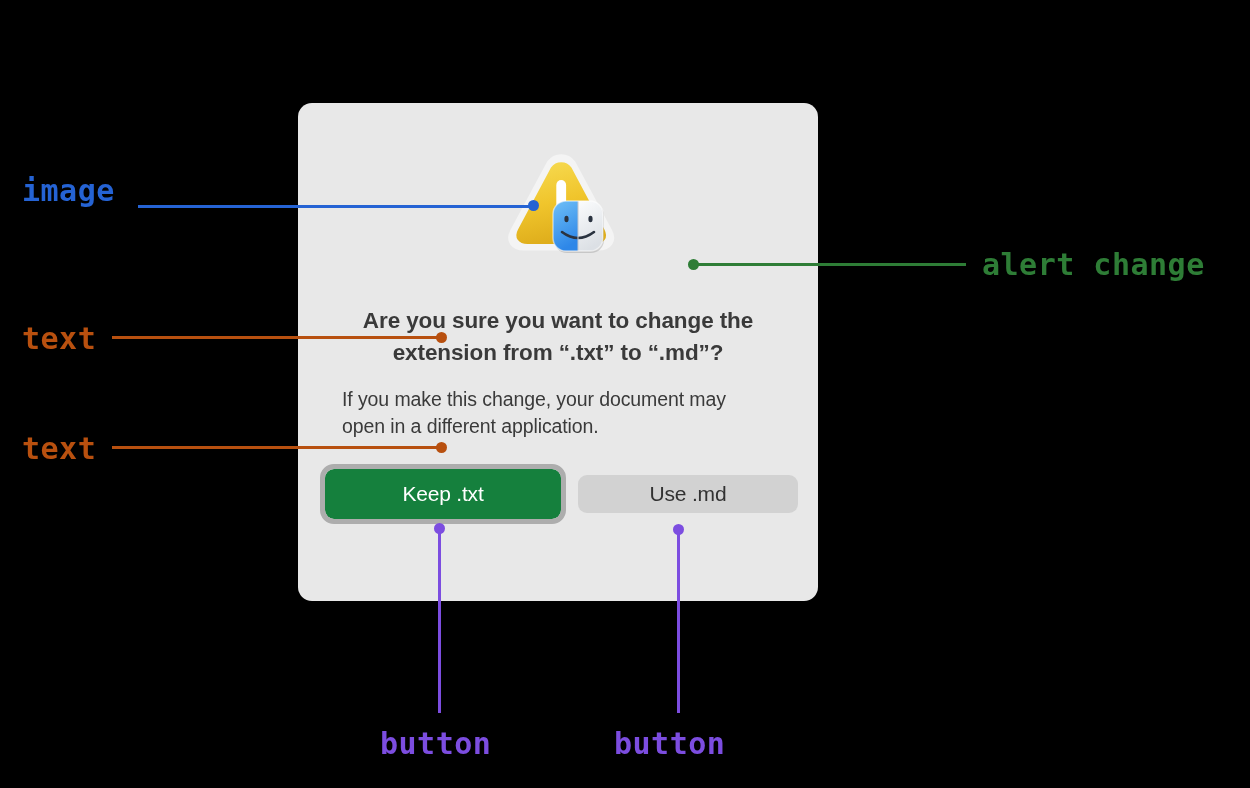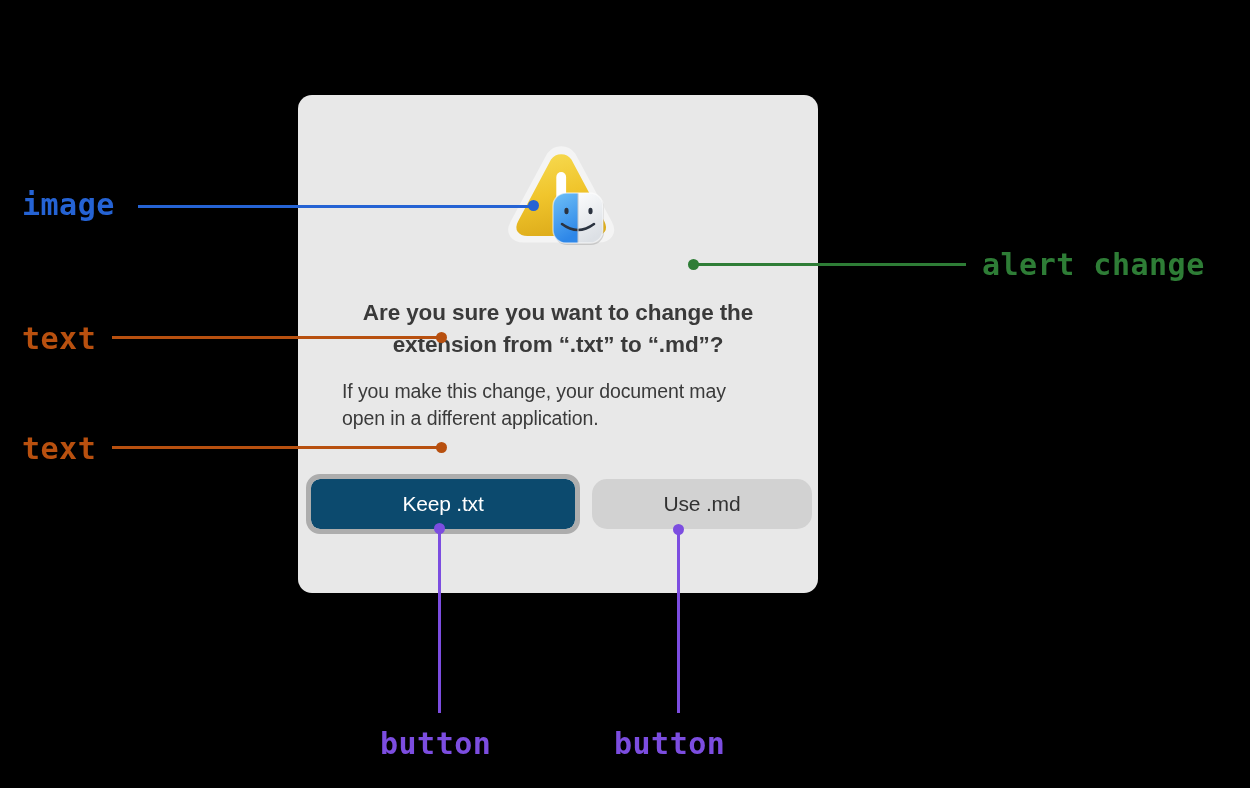--- a/index.html
+++ b/index.html
@@ -46,21 +46,21 @@
 
   .c-image  { color: #2563D4; }
   .c-text   { color: #B8500F; }
   .c-dialog { color: #2E7D36; }
   .c-button { color: #7C4DE0; }
 
   
   .alert-dialog {
     position: absolute;
     left: 298px;
-    top: 95px;
+    top: 103px;
     width: 520px;
     height: 498px;
     background: #E8E8E8;
     border-radius: 14px;
     box-sizing: border-box;
     display: flex;
     flex-direction: column;
     align-items: center;
   }
 
@@ -109,33 +109,33 @@
     font-size: 21px;
     font-weight: 400;
     letter-spacing: -0.2px;
     border: none;
     cursor: default;
     display: flex;
     align-items: center;
     justify-content: center;
   }
   .btn-default {
-    width: 264px;
+    width: 236px;
     height: 50px;
     border-radius: 9px;
-    background: #0c4a6e;
+    background: #15803d;
     color: #FFFFFF;
     outline: 5px solid #ADADAD;
     outline-offset: 0px;
-    margin: 18px 7px;
+    margin: 0 7px;
   }
   .btn-secondary {
     width: 220px;
-    height: 50px;
-    border-radius: 15px;
+    height: 38px;
+    border-radius: 9px;
     background: #D2D2D2;
     color: #323232;
   }
 </style>
 </head>
 <body>
 
 <div class="alert-dialog">
 
   <div class="alert-icon-wrap">
@@ -190,21 +190,21 @@
 
   <div class="alert-buttons">
     <button class="btn btn-default">Keep .txt</button>
     <button class="btn btn-secondary">Use .md</button>
   </div>
 </div>
 
 <div class="anno-layer">
 
   <div class="c-image">
-    <div class="anno-label" style="left:22px; top:190px;">image</div>
+    <div class="anno-label" style="left:22px; top:176px;">image</div>
     <div class="anno-line h" style="left:138px; top:205px; width:397px;"></div>
     <div class="anno-dot" style="left:528px; top:200px;"></div>
   </div>
 
   <div class="c-dialog">
     <div class="anno-label" style="left:982px; top:250px;">alert change</div>
     <div class="anno-line h" style="left:694px; top:263px; width:272px;"></div>
     <div class="anno-dot" style="left:688px; top:259px;"></div>
   </div>
 

